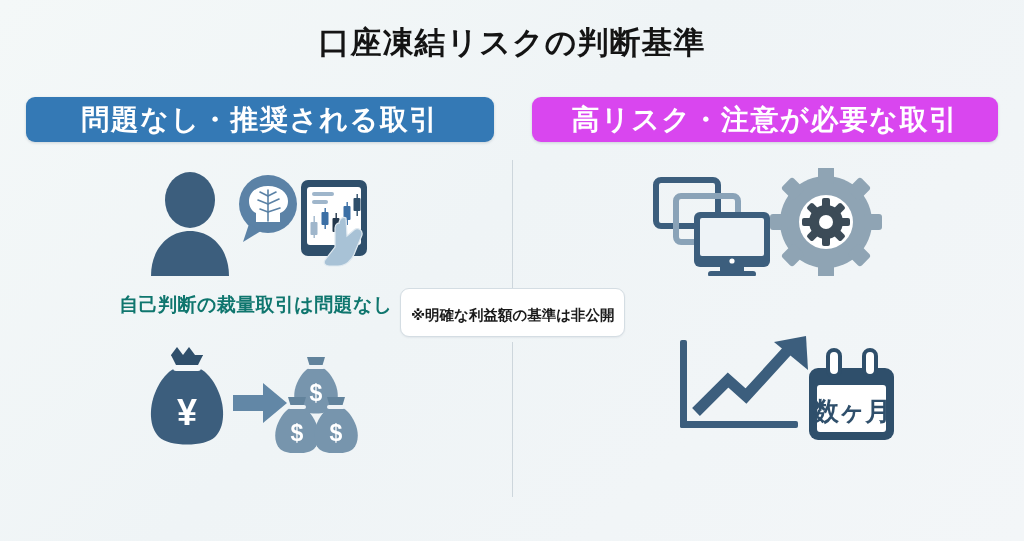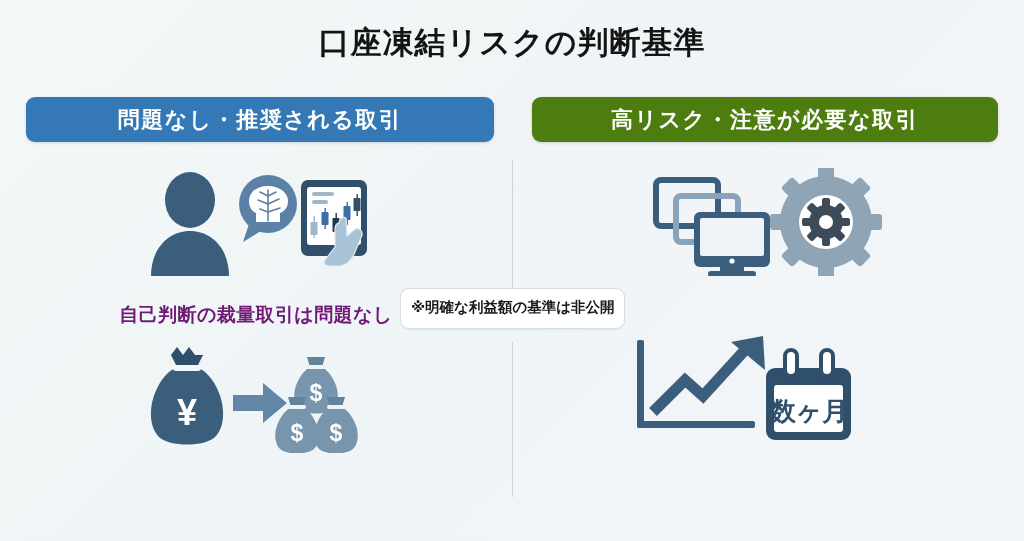--- a/index.html
+++ b/index.html
@@ -32,27 +32,27 @@
   
   .banner {
     position: absolute;
     top: 97px;
     height: 45px;
     border-radius: 9px;
     display: flex;
     align-items: center;
     justify-content: center;
     color: #ffffff;
-    font-size: 22px;
+    font-size: 28px;
     font-weight: bold;
     letter-spacing: 1.5px;
     box-shadow: 0 1px 3px rgba(30,50,70,0.18);
   }
   .banner-left  { left: 26px;  width: 468px; background: #3479b5; }
-  .banner-right { left: 532px; width: 466px; background: #4d7c0f; }
+  .banner-right { left: 532px; width: 466px; background: #d946ef; }
 
   
   .divider-top, .divider-bottom {
     position: absolute;
     left: 512px;
     width: 1px;
     background: #cdd6dc;
   }
   .divider-top    { top: 160px; height: 128px; }
   .divider-bottom { top: 342px; height: 155px; }
@@ -64,41 +64,41 @@
     flex-direction: column;
     align-items: center;
   }
   .cell-icon {
     height: 108px;
     display: flex;
     align-items: flex-end;
     justify-content: center;
   }
   .cell-caption {
-    margin-top: 26px;
+    margin-top: 16px;
     font-size: 19px;
     font-weight: bold;
-    color: #701a75;
+    color: #0f766e;
     white-space: nowrap;
     letter-spacing: 0.4px;
   }
 
   .cell-l1 { left: 30px;  top: 168px; width: 452px; }
   .cell-l2 { left: 30px;  top: 345px; width: 452px; }
   .cell-r1 { left: 542px; top: 168px; width: 452px; }
-  .cell-r2 { left: 517px; top: 338px; width: 452px; }
+  .cell-r2 { left: 560px; top: 338px; width: 452px; }
 
   
   .note-box {
     position: absolute;
     left: 400px;
     top: 288px;
     width: 225px;
     box-sizing: border-box;
-    padding: 8px 10px 9px 10px;
+    padding: 16px 10px 9px 10px;
     background: #ffffff;
     border: 1px solid #d4dde3;
     border-radius: 9px;
     box-shadow: 0 1px 2px rgba(40,60,80,0.07);
     text-align: center;
   }
   .note-line {
     font-size: 14.5px;
     font-weight: bold;
     color: #1a1a1a;

